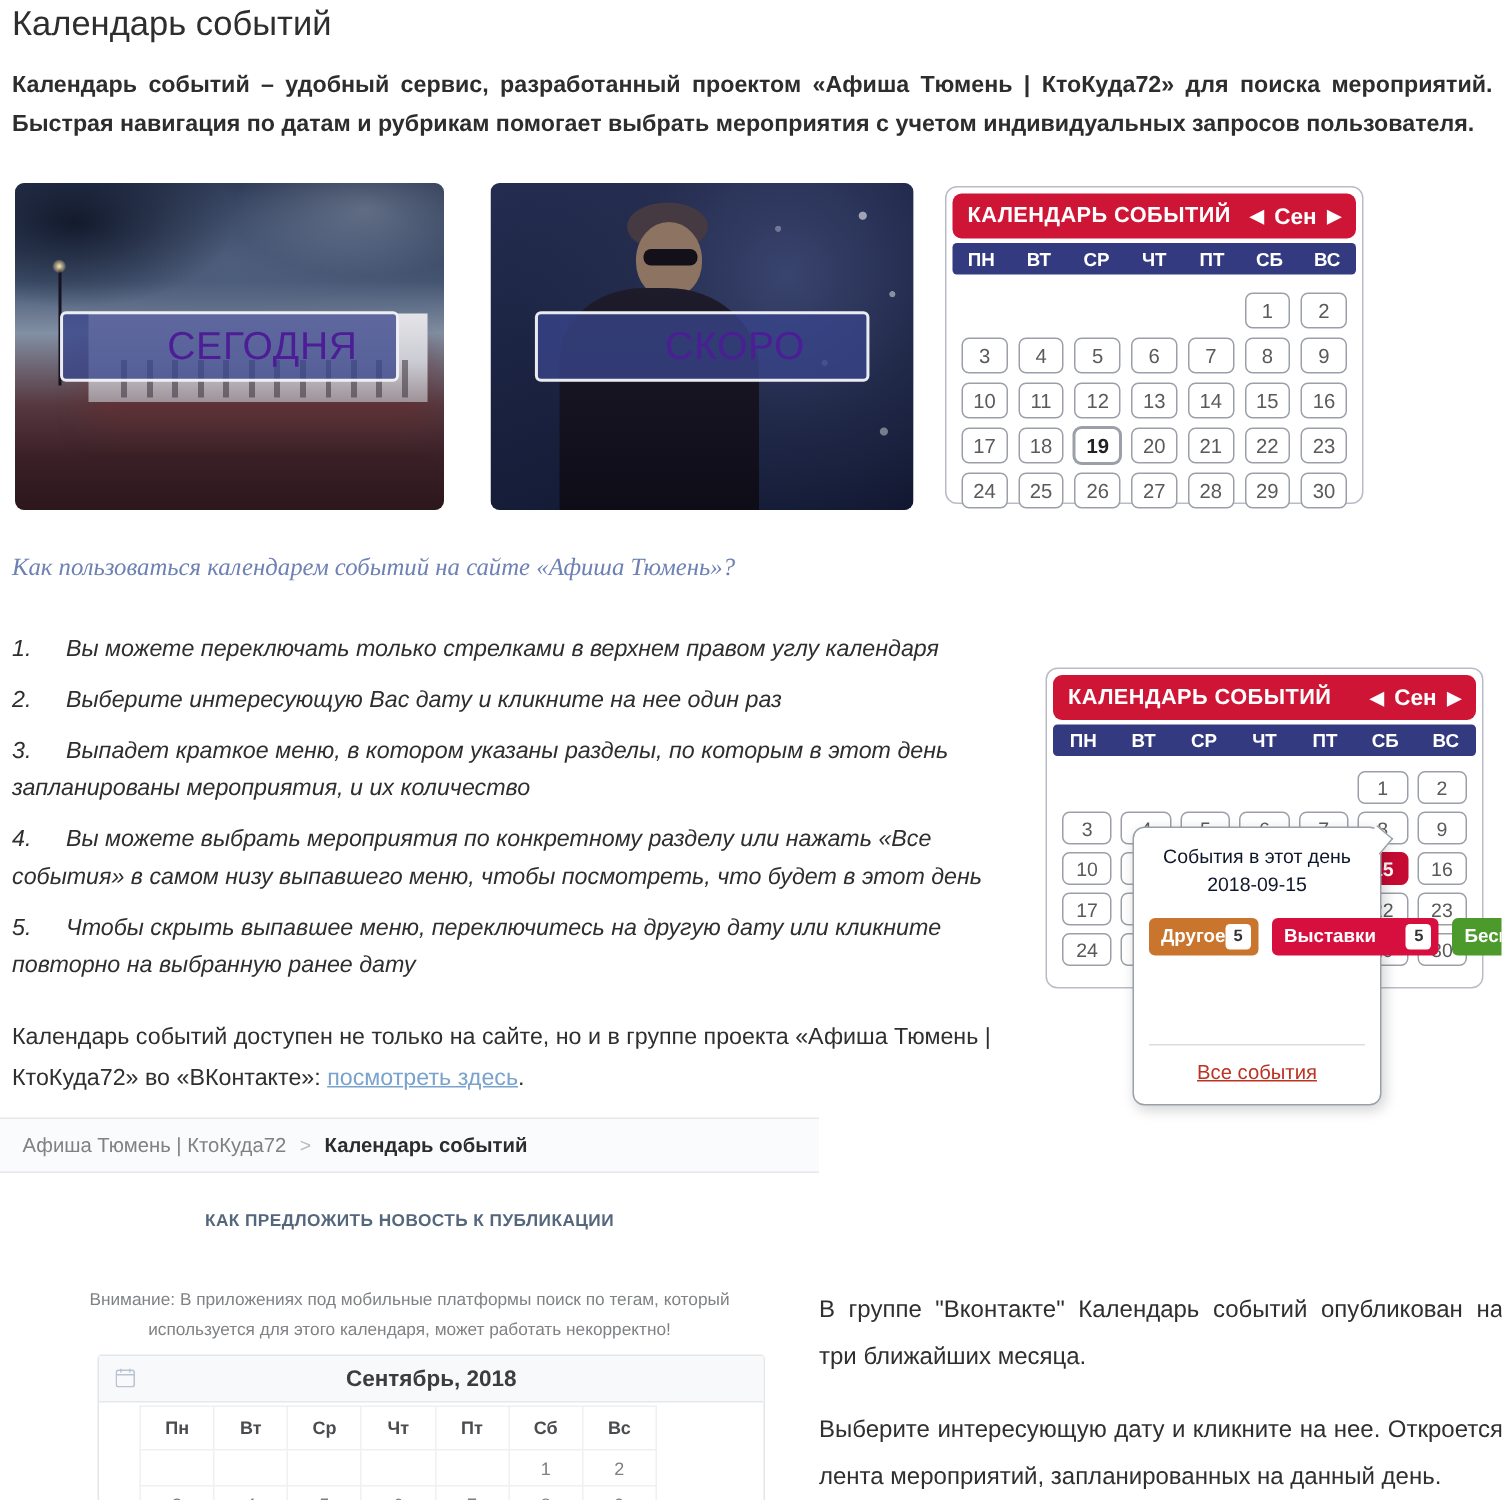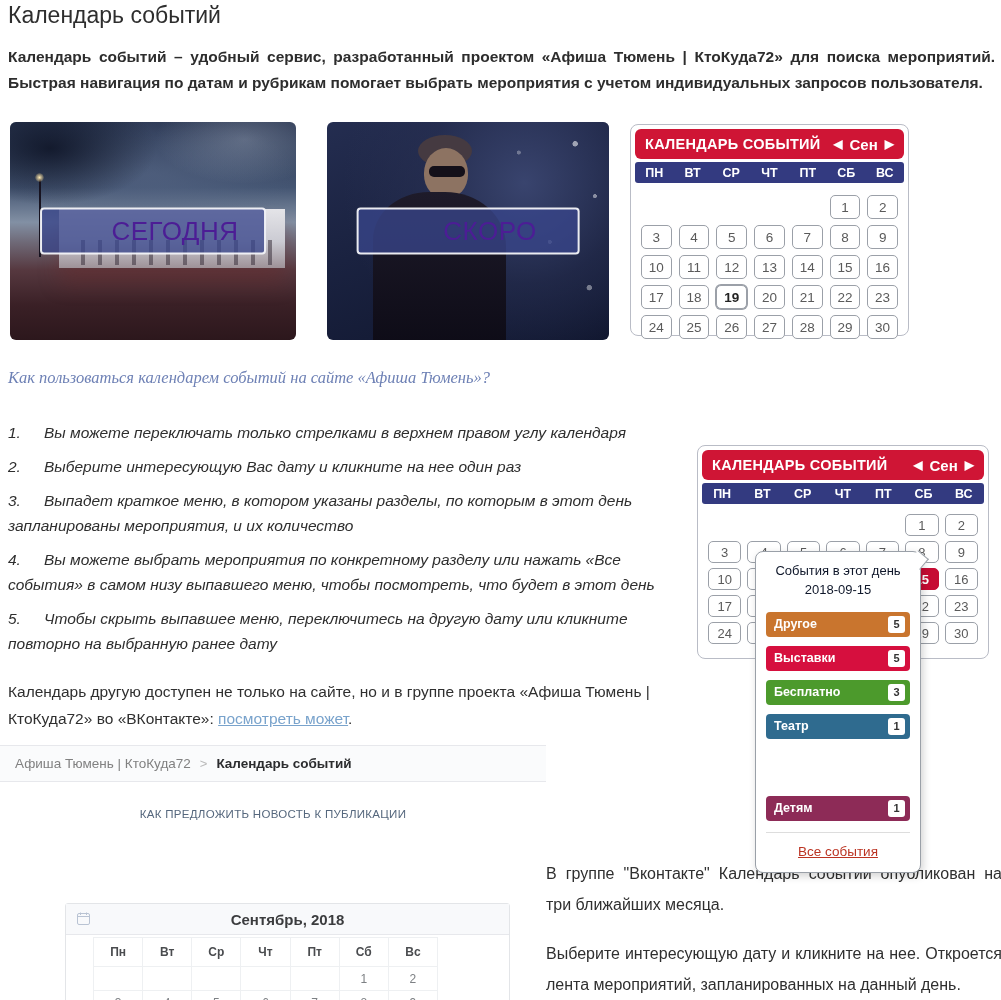--- a/index.html
+++ b/index.html
@@ -69,21 +69,21 @@
   .cal-cell.empty{border:none;cursor:default;}
   .cal-cell.today{font-weight:700;color:#222;box-shadow:0 0 0 1px #9ba0a8;}
   .cal-cell.selected{background:#c60b33;border-color:#c60b33;color:#fff;font-weight:600;}
 
   
   .popup{position:absolute;left:58px;top:106px;width:144px;background:#fff;border:1px solid #9aa0a8;
     border-radius:8px;padding:10px 10px 12px;z-index:10;box-shadow:2px 3px 9px rgba(0,0,0,.18);}
   .popup-beak{position:absolute;top:1px;right:-6px;width:13px;height:13px;background:#fff;
     border-top:1px solid #9aa0a8;border-right:1px solid #9aa0a8;transform:rotate(40deg);}
   .popup-title,.popup-date{font-size:13px;color:#0f172a;text-align:center;line-height:1.45;}
-  .popup-cats{margin-top:12px;display:flex;flex-direction:column;gap:9px;}
+  .popup-cats{margin-top:12px;display:flex;flex-direction:row;gap:9px;}
   .cat-row{height:25px;border-radius:4px;display:flex;align-items:center;justify-content:space-between;
     padding:0 5px 0 8px;color:#fff;font-weight:700;font-size:12.5px;cursor:pointer;}
   .cat-count{width:17px;height:17px;background:#fff;border-radius:3px;color:#333;font-size:11px;
     font-weight:700;display:flex;align-items:center;justify-content:center;}
   .popup-footer{margin-top:11px;border-top:1px solid #ddd;padding-top:9px;text-align:center;}
   .all-events{color:#bb3322;font-size:13.5px;text-decoration:underline;}
 
   
   .question{position:absolute;left:8px;top:368px;margin:0;font-family:"Liberation Serif",serif;
     font-style:italic;font-size:16.5px;color:#6e81b5;}
@@ -96,21 +96,21 @@
 
   
   .vkshot{position:absolute;left:0;top:740px;width:546px;height:260px;overflow:hidden;background:#fff;}
   .crumbbar{position:absolute;top:5px;left:0;width:100%;height:37px;box-sizing:border-box;background:#fafbfc;
     border-top:1px solid #e7e8ec;border-bottom:1px solid #e7e8ec;display:flex;align-items:center;
     padding-left:15px;font-size:13.5px;}
   .crumb-group{color:#818181;}
   .crumb-sep{color:#b9b9b9;margin:0 9px;font-size:13px;}
   .crumb-page{color:#2b2c2e;font-weight:600;}
   .vk-links{position:absolute;top:68px;left:0;width:100%;text-align:center;}
-  .vk-link{display:block;color:#55677d;font-weight:400;font-size:11.5px;letter-spacing:.3px;
+  .vk-link{display:block;color:#55677d;font-weight:700;font-size:11.5px;letter-spacing:.3px;
     margin-bottom:17px;text-decoration:none;}
   .vk-warning{position:absolute;top:117px;left:0;width:100%;box-sizing:border-box;padding:0 42px;margin:0;
     text-align:center;font-size:11.5px;color:#7f8285;line-height:20px;}
   .vkcal{position:absolute;top:163px;left:65px;width:445px;height:200px;border:1px solid #e3e5e8;
     border-radius:3px;background:#fff;box-sizing:border-box;}
   .vkcal-header{height:30px;background:#f8f9fb;border-bottom:1px solid #e7e8ec;display:flex;
     align-items:center;justify-content:center;position:relative;font-size:15px;font-weight:700;color:#3b3c3e;}
   .vkcal-icon{position:absolute;left:11px;top:8px;width:13px;height:13px;}
   .vkcal-table{margin:2px 0 0 27px;width:345px;border-collapse:collapse;table-layout:fixed;}
   .vkcal-table th{height:26px;border:1px solid #eef0f2;font-size:12px;color:#4a4c4f;font-weight:700;text-align:center;}
@@ -209,21 +209,21 @@
 
   <div class="steps">
       <p class="step"><span class="step-num">1.</span><span>Вы можете переключать только стрелками в верхнем правом углу календаря</span></p>
       <p class="step"><span class="step-num">2.</span><span>Выберите интересующую Вас дату и кликните на нее один раз</span></p>
       <p class="step"><span class="step-num">3.</span><span>Выпадет краткое меню, в котором указаны разделы, по которым в этот день запланированы мероприятия, и их количество</span></p>
       <p class="step"><span class="step-num">4.</span><span>Вы можете выбрать мероприятия по конкретному разделу или нажать «Все события» в самом низу выпавшего меню, чтобы посмотреть, что будет в этот день</span></p>
       <p class="step"><span class="step-num">5.</span><span>Чтобы скрыть выпавшее меню, переключитесь на другую дату или кликните повторно на выбранную ранее дату</span></p>
     </div>
 
   <p class="vk-para">
-    <span>Календарь другую доступен не только на сайте, но и в группе проекта «Афиша Тюмень | КтоКуда72» во «ВКонтакте»: </span><a class="vk-see-link">посмотреть может</a><span>.</span>
+    <span>Календарь событий доступен не только на сайте, но и в группе проекта «Афиша Тюмень | КтоКуда72» во «ВКонтакте»: </span><a class="vk-see-link">посмотреть здесь</a><span>.</span>
   </p>
 
   <div class="cal2wrap">
     <div class="cal" id="cal2">
       <div class="cal-header">
         <span class="cal-title">КАЛЕНДАРЬ СОБЫТИЙ</span>
         <span class="cal-nav">
           <span class="cal-arrow">◀</span>
           <span>Сен</span>
           <span class="cal-arrow">▶</span>
@@ -311,20 +311,21 @@
 
   <div class="vkshot">
     <div class="crumbbar">
       <span class="crumb-group">Афиша Тюмень | КтоКуда72</span>
       <span class="crumb-sep">&gt;</span>
       <span class="crumb-page">Календарь событий</span>
     </div>
     <div class="vk-links">
       <a class="vk-link">КАК ПРЕДЛОЖИТЬ НОВОСТЬ К ПУБЛИКАЦИИ</a>
     </div>
+    <p class="vk-warning">Внимание: В приложениях под мобильные платформы поиск по тегам, который используется для этого календаря, может работать некорректно!</p>
     <div class="vkcal">
       <div class="vkcal-header">
         <svg class="vkcal-icon" viewBox="0 0 13 13">
           <rect x="0.5" y="1.5" width="12" height="11" rx="1.5" fill="none" stroke="#b9c3d3"></rect>
           <line x1="0.5" y1="4.5" x2="12.5" y2="4.5" stroke="#b9c3d3"></line>
           <line x1="3.5" y1="0.5" x2="3.5" y2="3" stroke="#b9c3d3"></line>
           <line x1="9.5" y1="0.5" x2="9.5" y2="3" stroke="#b9c3d3"></line>
         </svg>
         <span>Сентябрь, 2018</span>
       </div>

